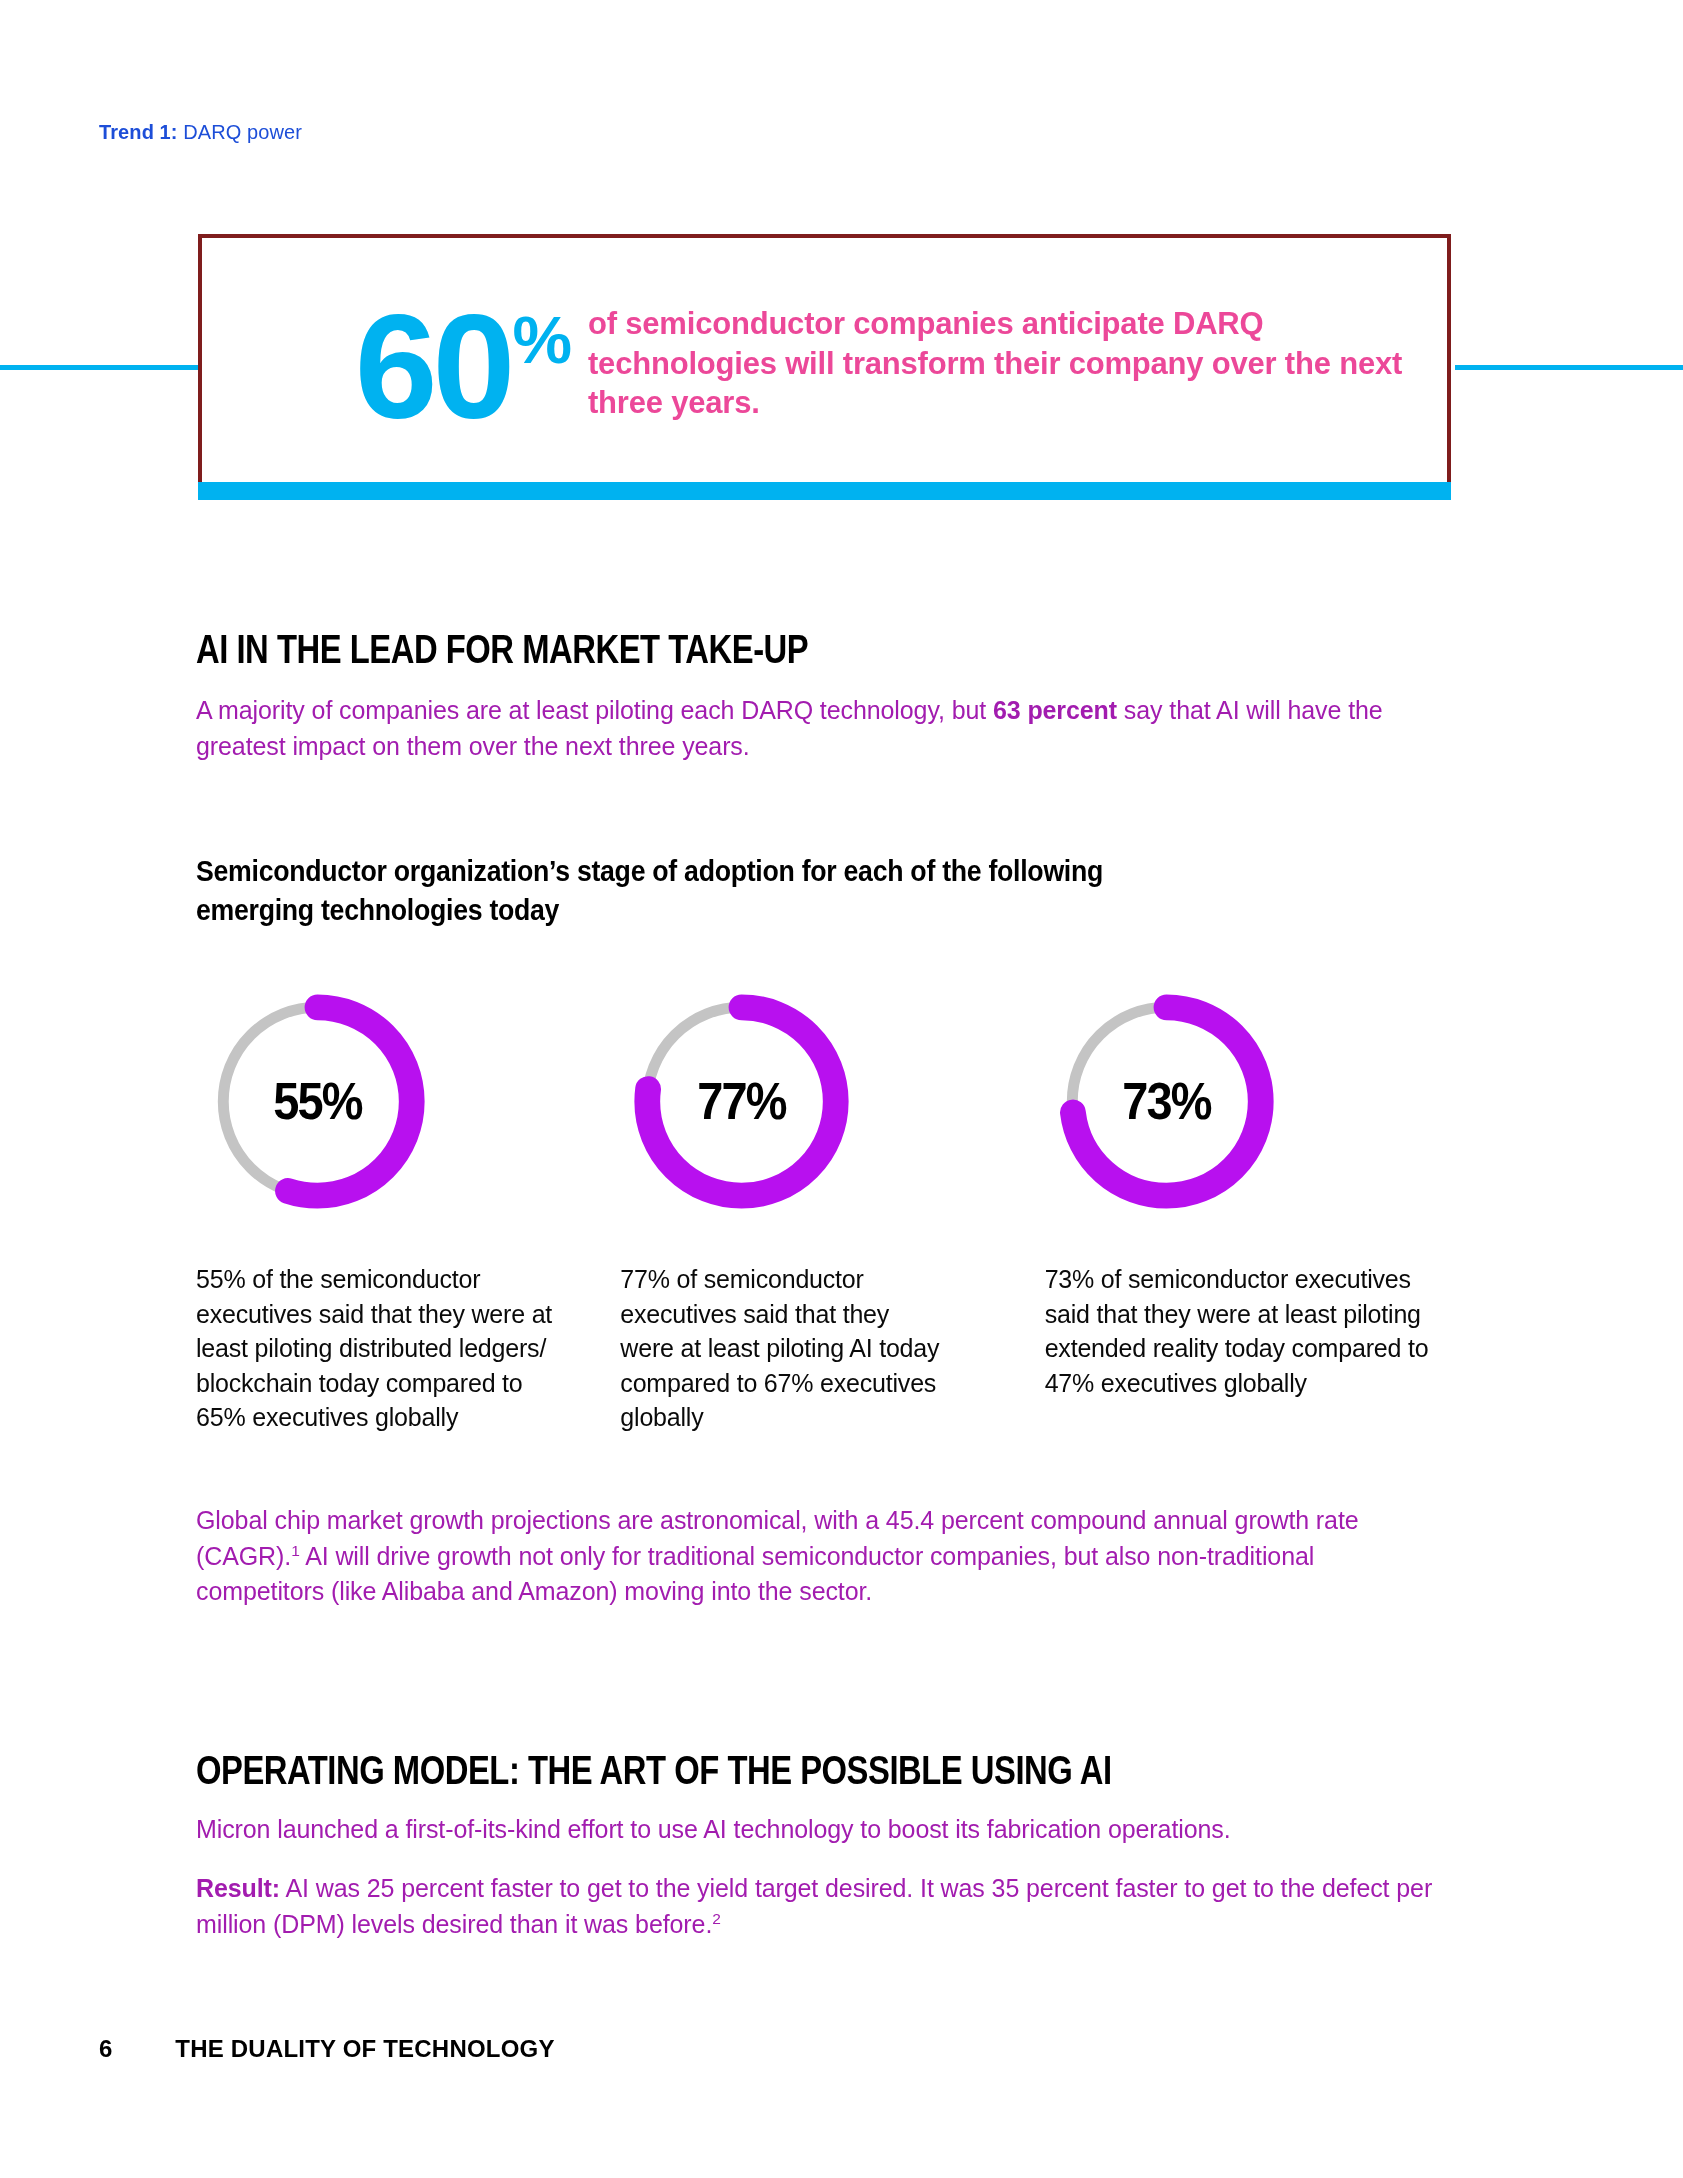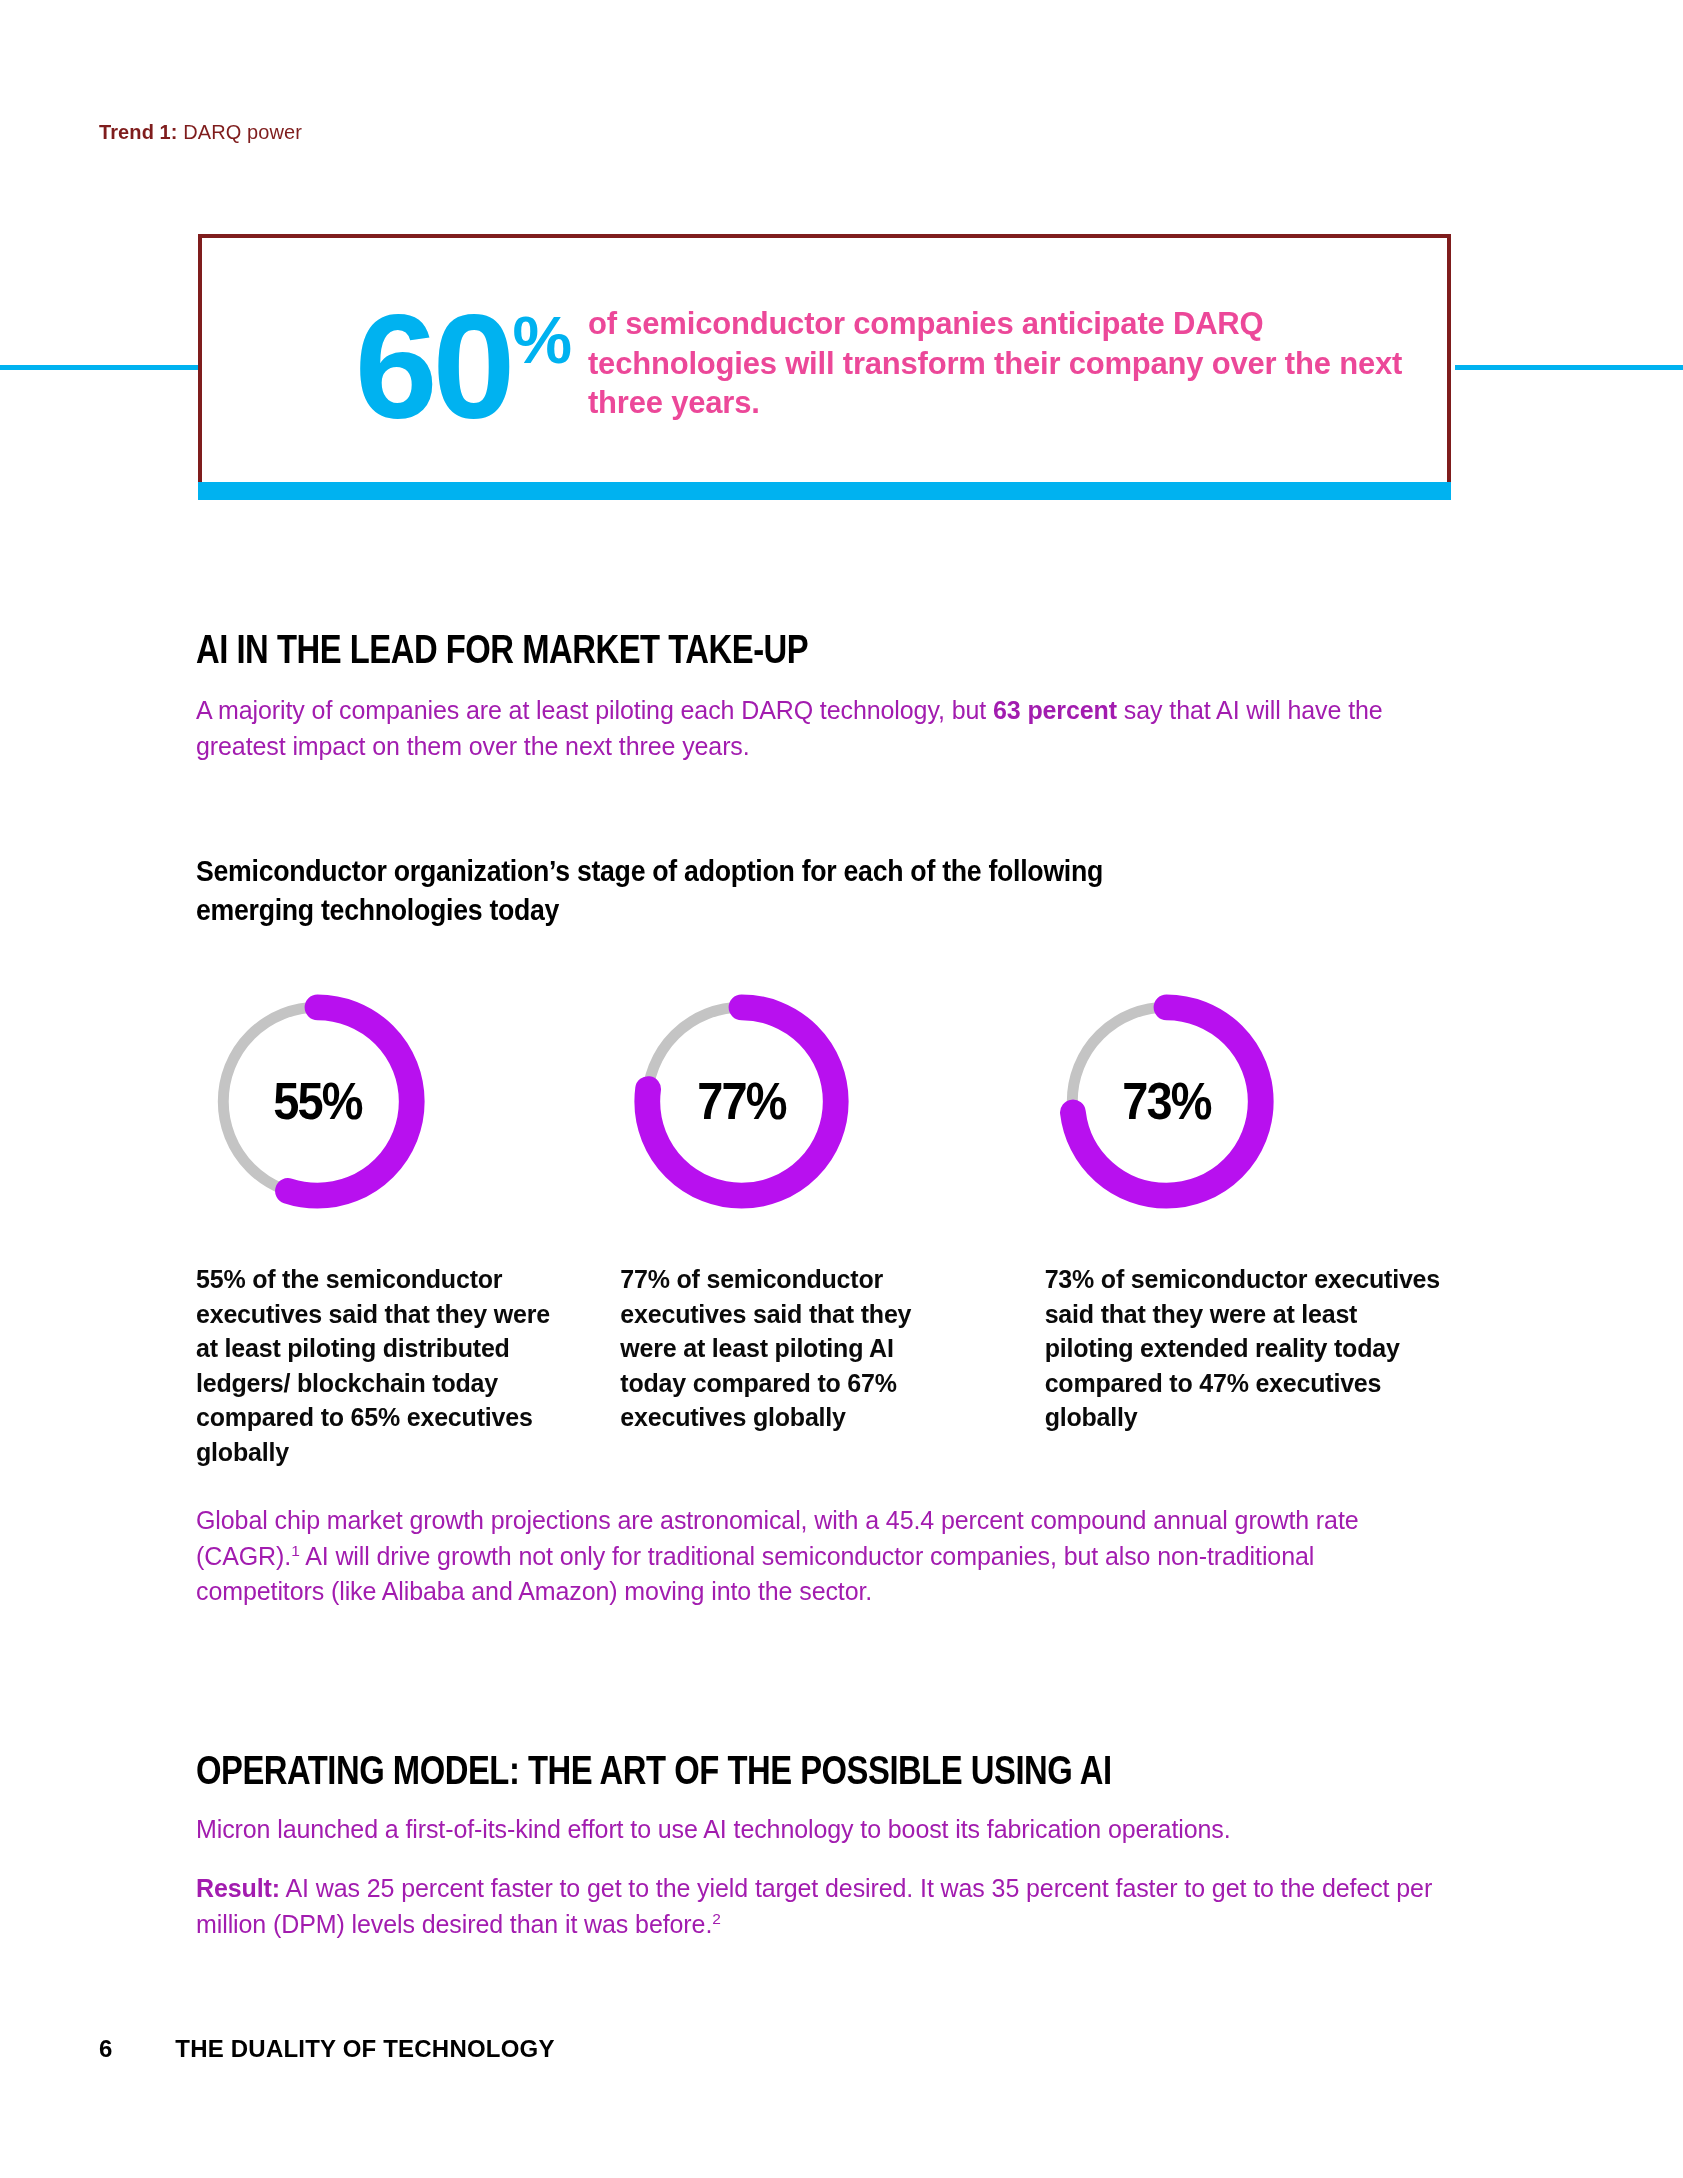--- a/index.html
+++ b/index.html
@@ -16,21 +16,21 @@
     overflow: hidden;
   }
 
   
   .running-head {
     position: absolute;
     left: 99px;
     top: 121px;
     font-size: 20px;
     letter-spacing: 0.1px;
-    color: #7f1d1d;
+    color: #1d4ed8;
     white-space: nowrap;
   }
   .running-head .rh-bold { font-weight: 700; }
   .running-head .rh-reg  { font-weight: 400; }
 
   
   .callout-rules {
     position: absolute;
     left: 0;
     top: 365px;
@@ -182,21 +182,21 @@
     font-size: 51px;
     font-weight: 700;
     letter-spacing: -2px;
     color: #000000;
     transform: scaleX(0.92);
   }
   .donut-caption {
     margin-top: 39px;
     font-size: 25px;
     line-height: 1.38;
-    font-weight: 700;
+    font-weight: 400;
     color: #0a0a0a;
     letter-spacing: -0.2px;
     width: 366px;
   }
   .donut-col:nth-child(2) .donut-caption { width: 327px; }
   .donut-col:nth-child(3) .donut-caption { width: 396px; }
 
   
   .footer {
     position: absolute;

